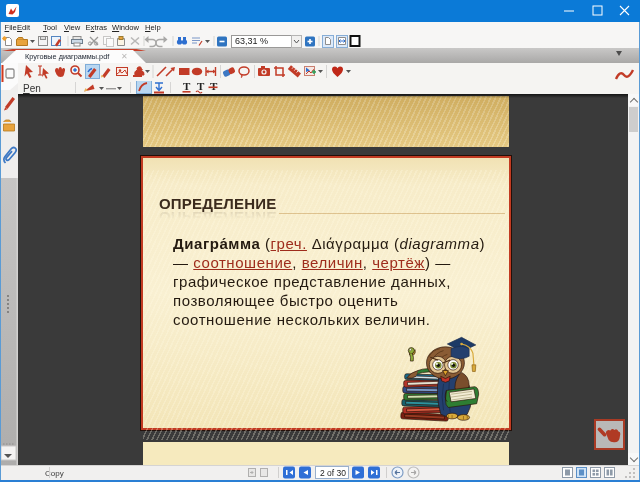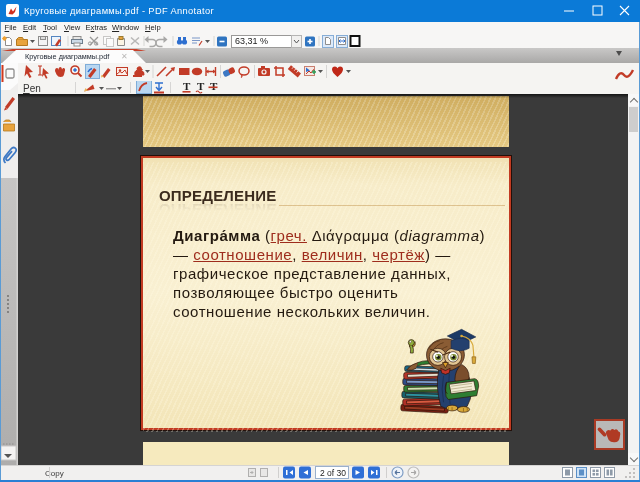--- a/index.html
+++ b/index.html
@@ -27,21 +27,21 @@
 #pentxt{left:23px;top:83px;font-size:10px;color:#333}
 
 #side{left:0;top:63px;width:18px;height:402px;background:#ecebea}
 
 #content{left:18px;top:94px;width:610px;height:371px;background:#3a3a3a}
 #ctshadow{left:18px;top:94px;width:610px;height:4px;background:linear-gradient(180deg,rgba(0,0,0,.65),rgba(0,0,0,0))}
 .stripes{background-image:repeating-linear-gradient(115deg,rgba(255,250,228,.28) 0,rgba(255,250,228,.28) 1.5px,rgba(0,0,0,0) 1.5px,rgba(0,0,0,0) 4.5px)}
 #pgprev{left:125px;top:2px;width:366px;height:51px;background-color:#debd6e;background-image:linear-gradient(180deg,rgba(140,100,30,.18),rgba(255,244,205,.22)),repeating-linear-gradient(115deg,rgba(255,250,228,.3) 0,rgba(255,250,228,.3) 1.5px,rgba(0,0,0,0) 1.5px,rgba(0,0,0,0) 4.5px)}
 #pgnext{left:125px;top:348px;width:366px;height:23px;background:#f6eabe}
 #pgmain{left:123px;top:62px;width:366px;height:270px;border:2.5px solid #c23b22;box-shadow:0 0 0 1px #24100a;background:linear-gradient(180deg,#f1e2b4 0%,#f7ecc9 10%,#f9f0d2 50%,#f3e5b8 100%)}
-#pginner{left:0;top:4px;width:366px;height:270px}
+#pginner{left:0;top:12px;width:366px;height:270px}
 #head1{left:16px;top:24.5px;font-size:15px;font-weight:bold;letter-spacing:.2px;color:#3b2b1d}
 #head2{left:16px;top:39px;font-size:15px;font-weight:bold;letter-spacing:.2px;color:#3b2b1d;transform:scaleY(-1);opacity:.15;-webkit-mask-image:linear-gradient(0deg,#000 5%,rgba(0,0,0,0) 60%)}
 #hline{left:136px;top:42.5px;width:226px;height:1px;background:rgba(186,134,56,.42)}
 #body{left:30px;top:63.5px;width:345px;font-size:15px;letter-spacing:.55px;line-height:19px;color:#241a10}
 #body .lk{color:#9e2c1c;text-decoration:underline}
 #body i{font-style:italic}
 
 #handbtn{left:576px;top:325px;width:27px;height:27px;background:#b9b8b7;border:2px solid #a93a24}
 
 #sbar{left:628px;top:94px;width:11px;height:371px;background:#f3f3f3}
@@ -56,30 +56,29 @@
 #bleft{left:0;top:22px;width:1px;height:458px;background:#5a9bd5}
 #bright{left:639px;top:22px;width:1px;height:458px;background:#5a9bd5}
 #bbot{left:0;top:480px;width:640px;height:2px;background:#2a7fd4}
 </style></head>
 <body>
 <div class="abs" id="title">
   <div class="abs" id="logo"></div>
   <svg class="abs" style="left:7px;top:5px" width="11" height="11">
       <path d="M1.5,9 L4,3.5 L6,6.5 L9.5,1.5 L8,7 L5.5,9.5 Z" fill="#cf2e1e"></path>
     </svg>
-  <div class="abs txt">Круговые диаграммы.pdf - PDF Annotator</div>
   <svg class="abs" style="left:560px;top:0" width="80" height="22">
     <path d="M4,11 h10" stroke="#fff" stroke-width="1"></path>
     <rect x="33" y="6" width="9" height="9" fill="none" stroke="#fff" stroke-width="1"></rect>
     <path d="M60,6 l9,9 M69,6 l-9,9" stroke="#fff" stroke-width="1.1"></path>
   </svg>
 </div>
 <div class="abs" id="menu">
   <span style="left:4.5px"><u>F</u>ile</span>
-  <span style="left:23px"><u>E</u>dit</span>
+  <span style="left:17px"><u>E</u>dit</span>
   <span style="left:43px"><u>T</u>ool</span>
   <span style="left:64px"><u>V</u>iew</span>
   <span style="left:85.5px">E<u>x</u>tras</span>
   <span style="left:112px"><u>W</u>indow</span>
   <span style="left:145px"><u>H</u>elp</span>
 </div>
 <div class="abs" id="tb1"></div>
 <svg class="abs" style="left:0;top:34px" width="640" height="14" id="tb1svg">
 <g stroke="#8e8d8c" fill="none" stroke-width="1">
 <path d="M5.5,3.5 h4 l2,2 v6 h-6 z" fill="#fff"></path>

